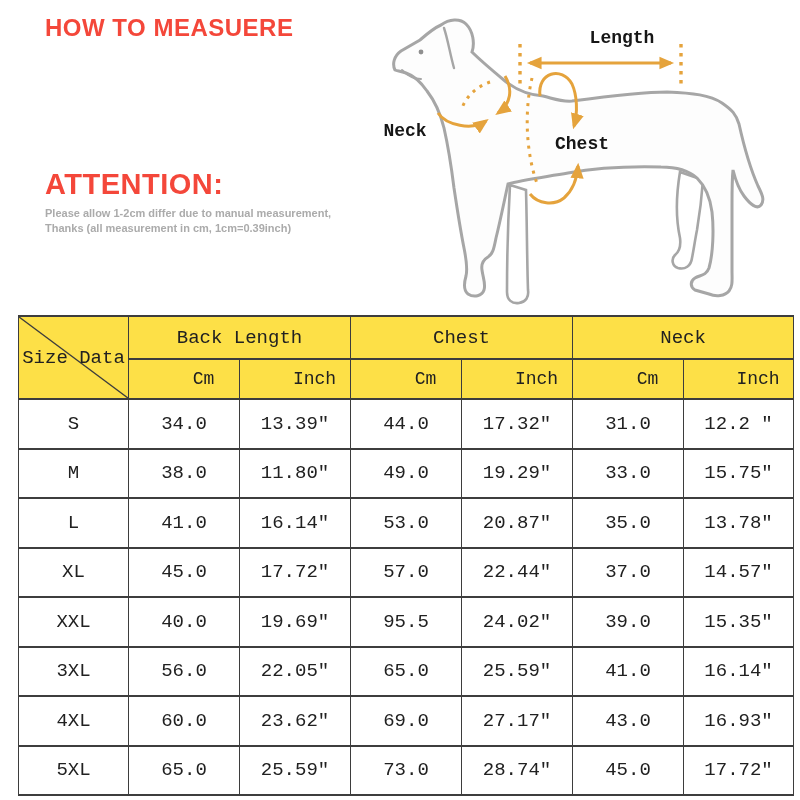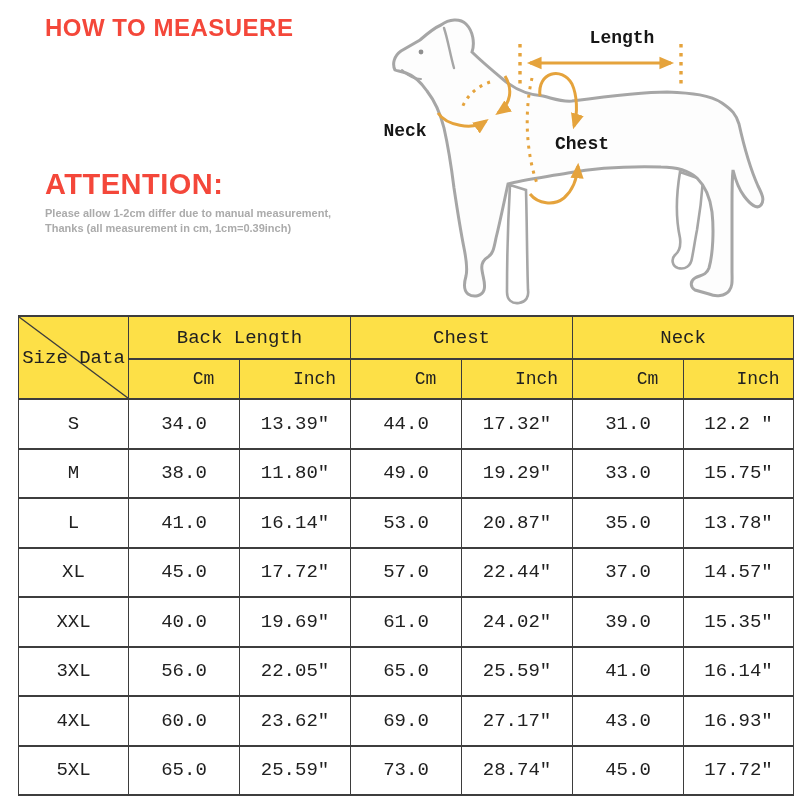--- a/index.html
+++ b/index.html
@@ -180,21 +180,21 @@
       <td>17.72″</td>
       <td>57.0</td>
       <td>22.44″</td>
       <td>37.0</td>
       <td>14.57″</td>
     </tr>
     <tr class="data-row">
       <td>XXL</td>
       <td>40.0</td>
       <td>19.69″</td>
-      <td>61.0</td>
+      <td>95.5</td>
       <td>24.02″</td>
       <td>39.0</td>
       <td>15.35″</td>
     </tr>
     <tr class="data-row">
       <td>3XL</td>
       <td>56.0</td>
       <td>22.05″</td>
       <td>65.0</td>
       <td>25.59″</td>

